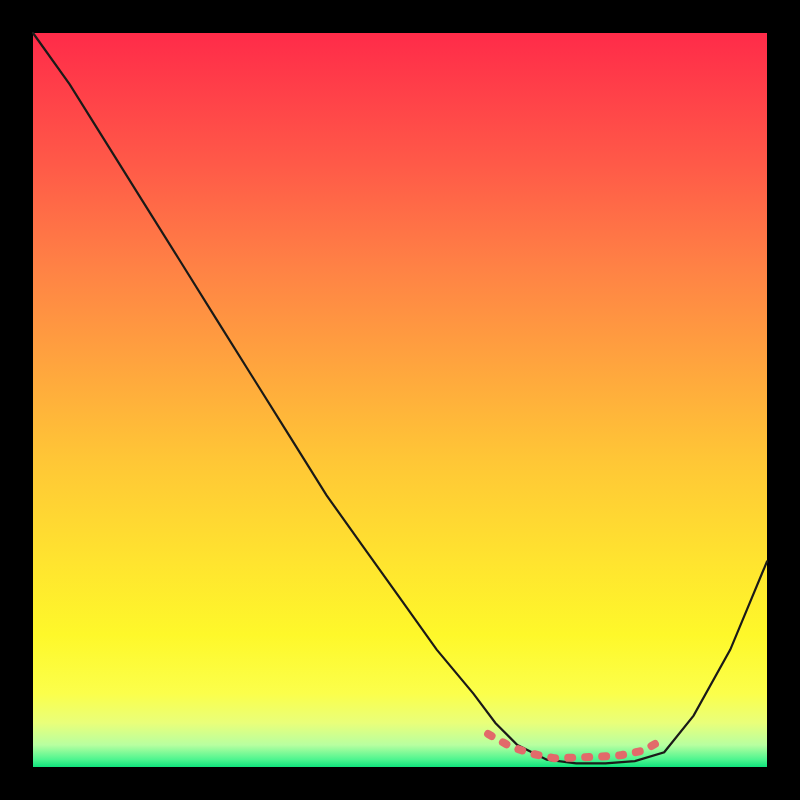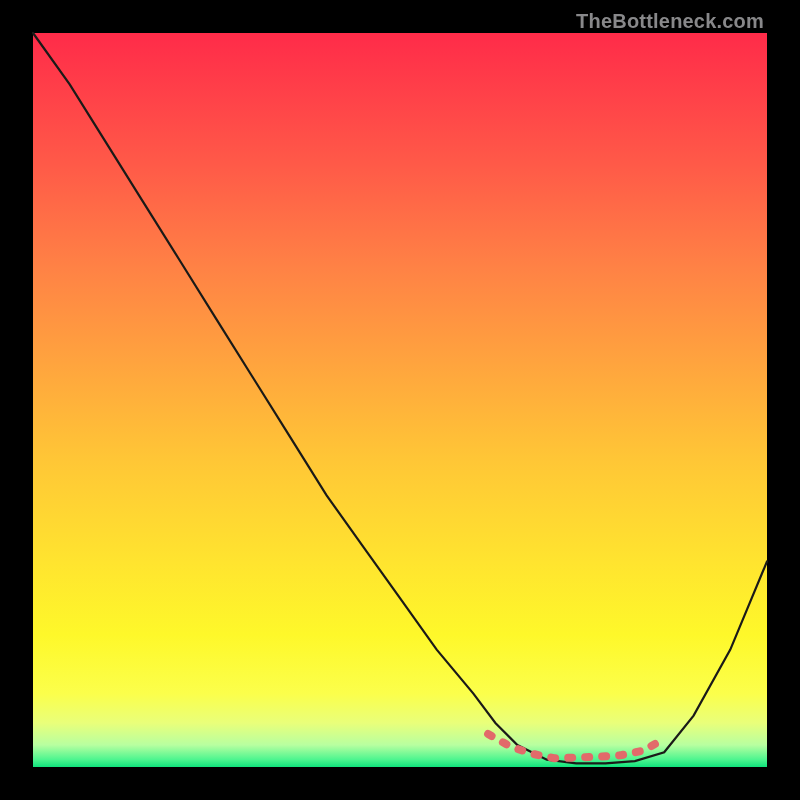--- a/index.html
+++ b/index.html
@@ -74,15 +74,14 @@
 
   <div class="plot-area">
 
     <svg class="curve" viewBox="0 0 734 734" preserveAspectRatio="none">
       <path id="main-path" class="main-line" d="M0.0 0.0 L36.7 51.4 L73.4 110.1 L110.1 168.8 L146.8 227.5 L183.5 286.3 L220.2 345.0 L256.9 403.7 L293.6 462.4 L330.3 513.8 L367.0 565.2 L403.7 616.6 L440.4 660.6 L462.4 690.0 L484.4 712.0 L513.8 726.7 L543.2 730.3 L572.5 730.3 L601.9 728.1 L631.2 719.3 L660.6 682.6 L697.3 616.6 L734.0 528.5"></path>
       <path id="dash-path" class="dash-line" d="M455.1 701.0 L477.1 713.4 L499.1 720.8 L521.1 725.2 L543.2 724.5 L565.2 723.7 L587.2 722.3 L609.2 717.9 L631.2 706.1"></path>
     </svg>
 
   </div>
 
-  <div class="watermark">TheBottleneck.com</div>
 
 </div>
 
 </body></html>

